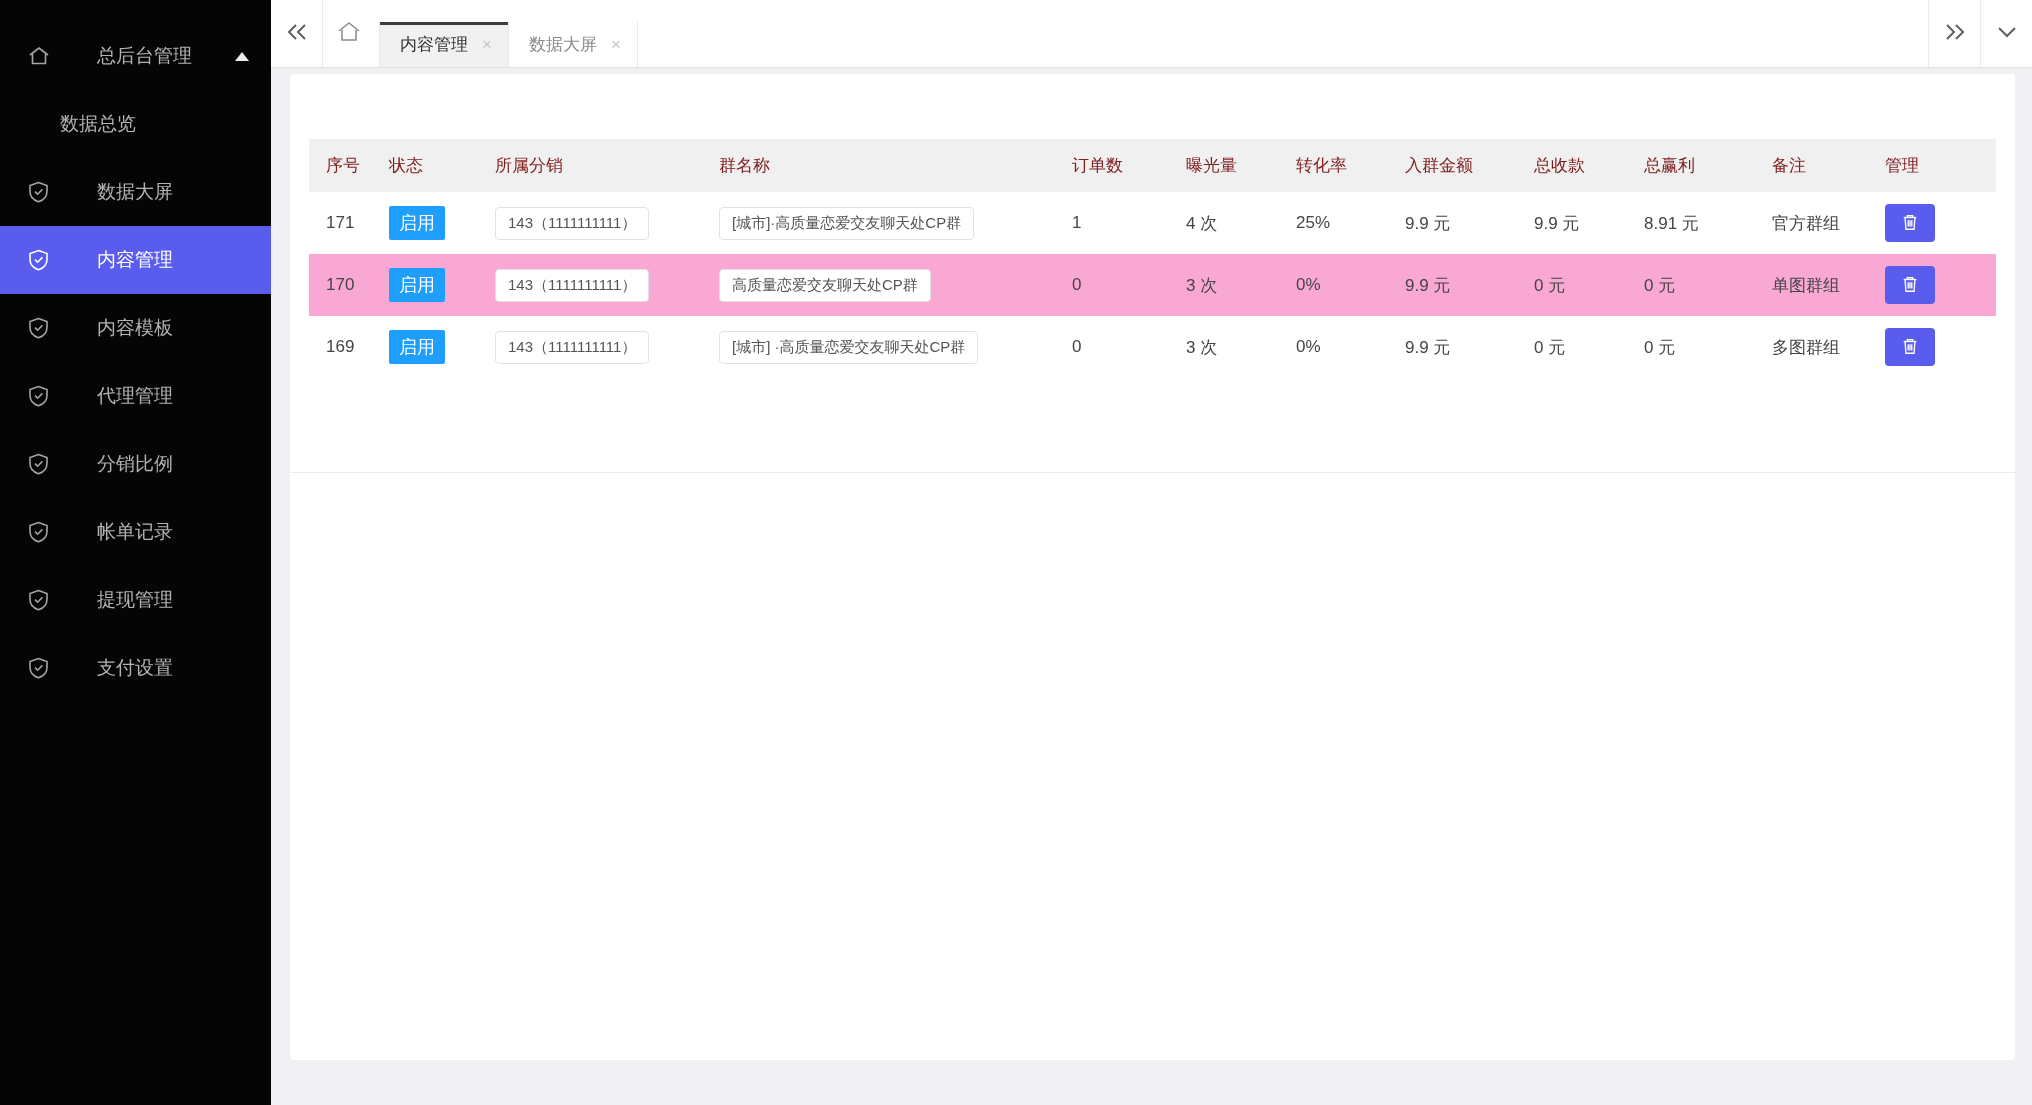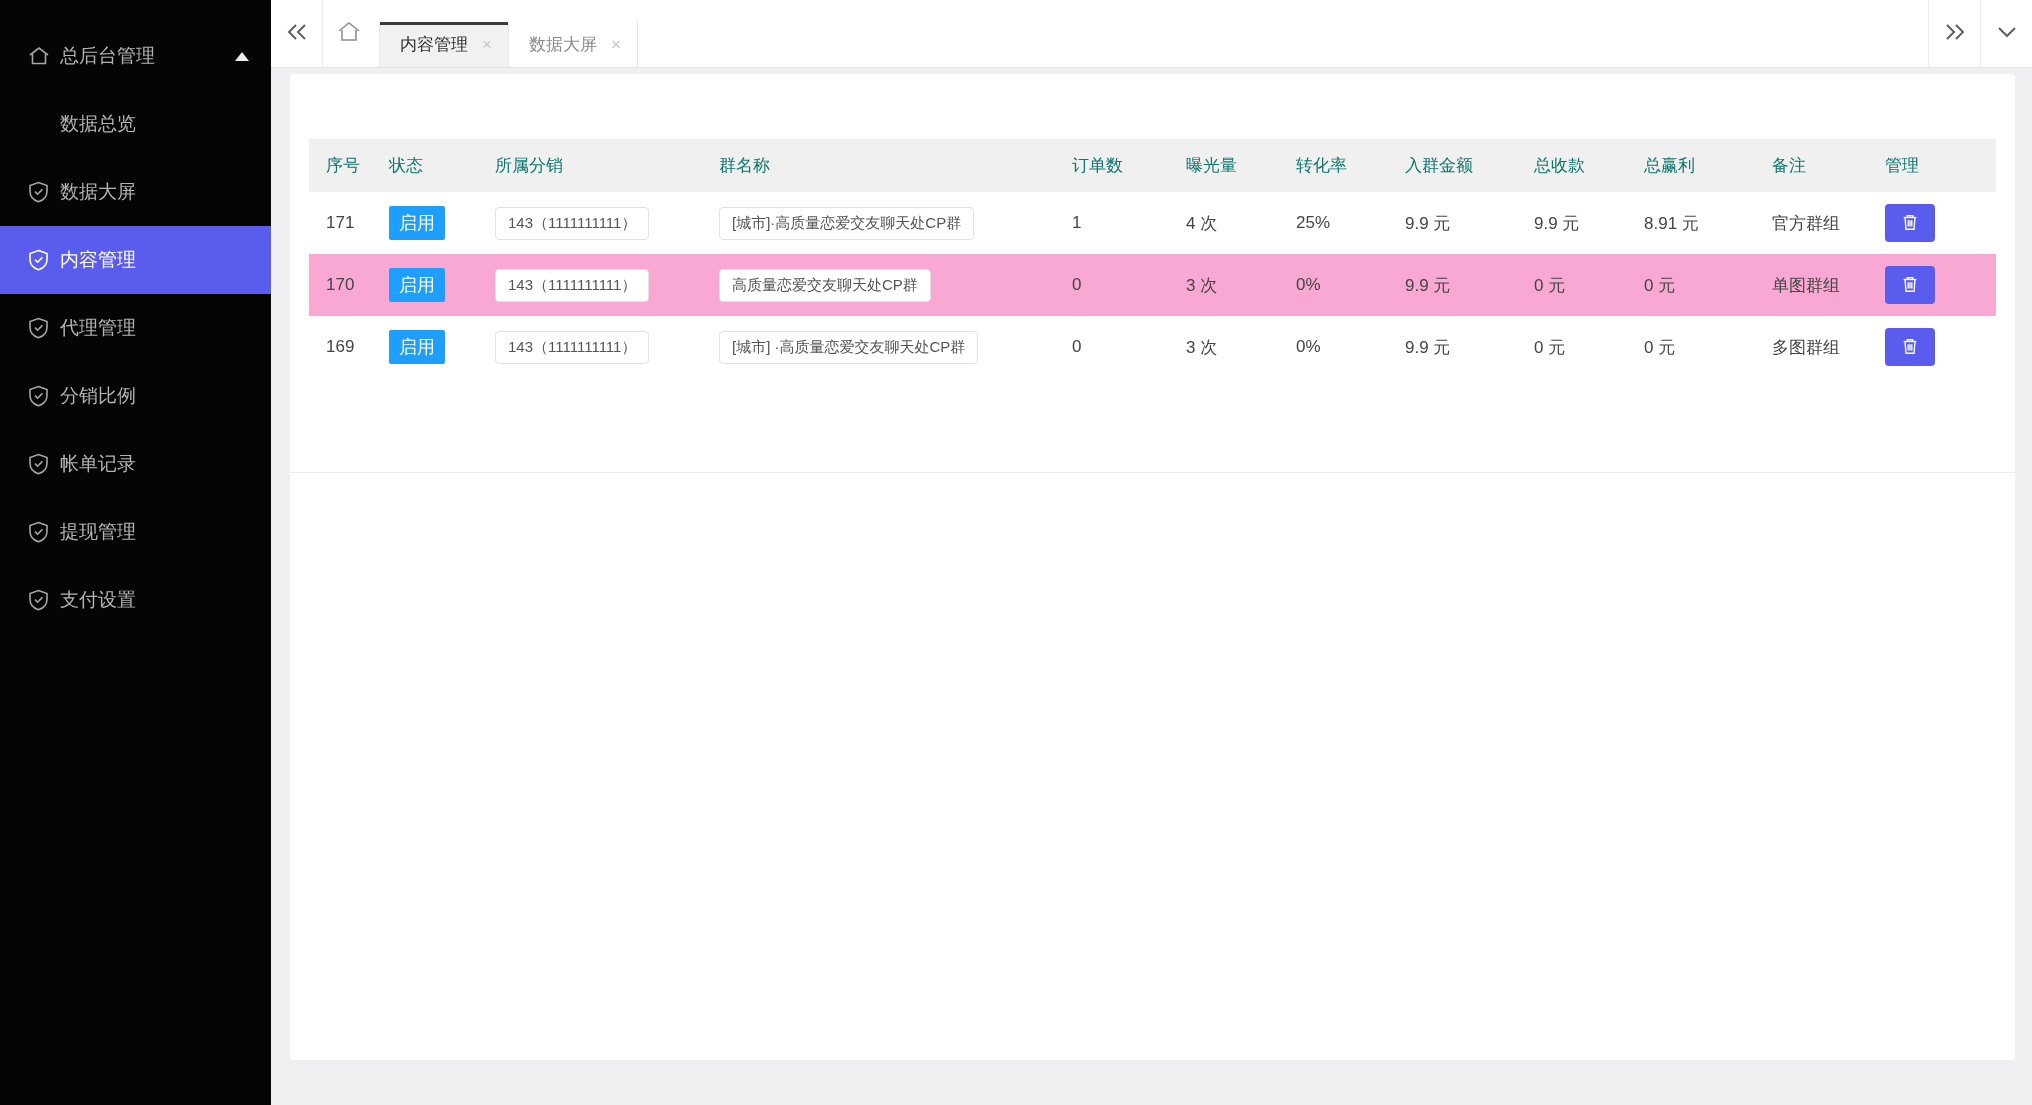--- a/index.html
+++ b/index.html
@@ -3,21 +3,21 @@
 <meta charset="utf-8">
 <style>
   * { margin:0; padding:0; box-sizing:border-box; }
   html,body { width:2032px; height:1105px; overflow:hidden;
     font-family:"Liberation Sans","DejaVu Sans",sans-serif; }
   .app { display:flex; width:2032px; height:1105px; background:#f0f0f2; }
 
   
   .sidebar { width:271px; height:100%; background:#050505; flex:none; padding-top:22px; }
   .side-item { position:relative; height:68px; display:flex; align-items:center;
-    padding-left:28px; color:#b3b3b3; font-size:19px; cursor:pointer; }
+    padding-left:28px; color:#b3b3b3; font-size:19px; cursor:pointer;gap:37px; }
   .side-item .mi { width:22px; height:22px; margin-right:10px; flex:none; display:flex; align-items:center; }
   .side-item.sub { padding-left:60px;align-items:center; }
   .side-item.active { background:#5a5cee; color:#ffffff; }
   .side-item.active svg path { stroke:#ffffff; }
   .side-item .caret { position:absolute; right:22px; width:0; height:0;
     border-left:7px solid transparent; border-right:7px solid transparent;
     border-bottom:9px solid #ededed; }
 
   
   .main { flex:1; display:flex; flex-direction:column; min-width:0; }
@@ -47,21 +47,21 @@
   .search-row { display:flex; margin-left:1px; }
   .search-input { width:231px; height:46px; border:1px solid #e4e4e4; border-radius:2px;
     padding:0 14px; font-size:17px; color:#333; outline:none; margin-right:5px; }
   .search-input::placeholder { color:#c8c8cc; }
   .search-btn { width:72px; height:46px; background:#5a5cee; border:none; border-radius:4px;
     display:flex; align-items:center; justify-content:center; cursor:pointer; }
 
   
   table { border-collapse:collapse; table-layout:fixed; width:1687px; margin-top:37px; }
   thead tr { background:#f0f0f0; height:53px; }
-  th { font-size:17px; color:#0f766e; font-weight:normal; text-align:left; }
+  th { font-size:17px; color:#7f1d1d; font-weight:normal; text-align:left; }
   th:first-child, td:first-child { padding-left:17px; }
   tbody tr { height:62px; }
   tbody tr.striped { background:#f9a8d4; }
   td { font-size:17px; color:#454545; }
   .badge { display:inline-block; background:#1e9fff; color:#fff; font-size:18px;
     padding:5px 10px; border-radius:2px; }
   .box { display:inline-block; background:#fff; border:1px solid #e2e2e2; border-radius:4px;
     font-size:15px; color:#555; padding:6px 12px; white-space:nowrap; }
   .del-btn { width:50px; height:38px; background:#5a5cee; border:none; border-radius:4px;
     display:flex; align-items:center; justify-content:center; cursor:pointer; }
@@ -96,20 +96,29 @@
           <span>数据大屏</span>
         </div>
         <div class="side-item active">
           <span class="mi">
             <svg width="21" height="22" viewBox="0 0 21 22" fill="none" stroke="#a6a6a6" stroke-width="1.6">
               <path d="M10.5 1.5 L19 4.5 V10 C19 15.5 15.5 19.3 10.5 20.7 C5.5 19.3 2 15.5 2 10 V4.5 Z"></path>
               <path d="M7 10.6 L9.6 13.2 L14.4 8.4"></path>
             </svg>
           </span>
           <span>内容管理</span>
+        </div>
+        <div class="side-item">
+          <span class="mi">
+            <svg width="21" height="22" viewBox="0 0 21 22" fill="none" stroke="#a6a6a6" stroke-width="1.6">
+              <path d="M10.5 1.5 L19 4.5 V10 C19 15.5 15.5 19.3 10.5 20.7 C5.5 19.3 2 15.5 2 10 V4.5 Z"></path>
+              <path d="M7 10.6 L9.6 13.2 L14.4 8.4"></path>
+            </svg>
+          </span>
+          <span>内容模板</span>
         </div>
         <div class="side-item">
           <span class="mi">
             <svg width="21" height="22" viewBox="0 0 21 22" fill="none" stroke="#a6a6a6" stroke-width="1.6">
               <path d="M10.5 1.5 L19 4.5 V10 C19 15.5 15.5 19.3 10.5 20.7 C5.5 19.3 2 15.5 2 10 V4.5 Z"></path>
               <path d="M7 10.6 L9.6 13.2 L14.4 8.4"></path>
             </svg>
           </span>
           <span>代理管理</span>
         </div>

